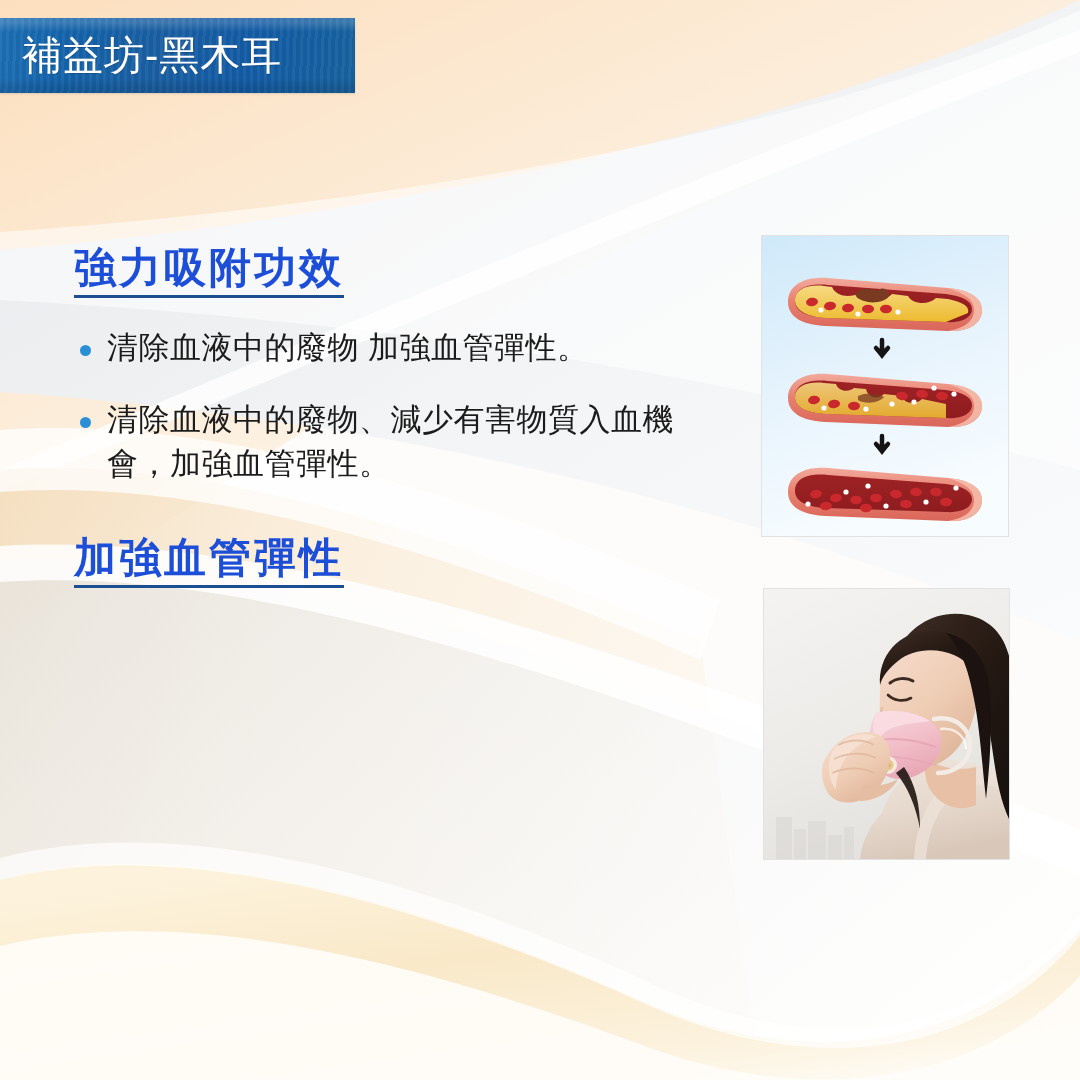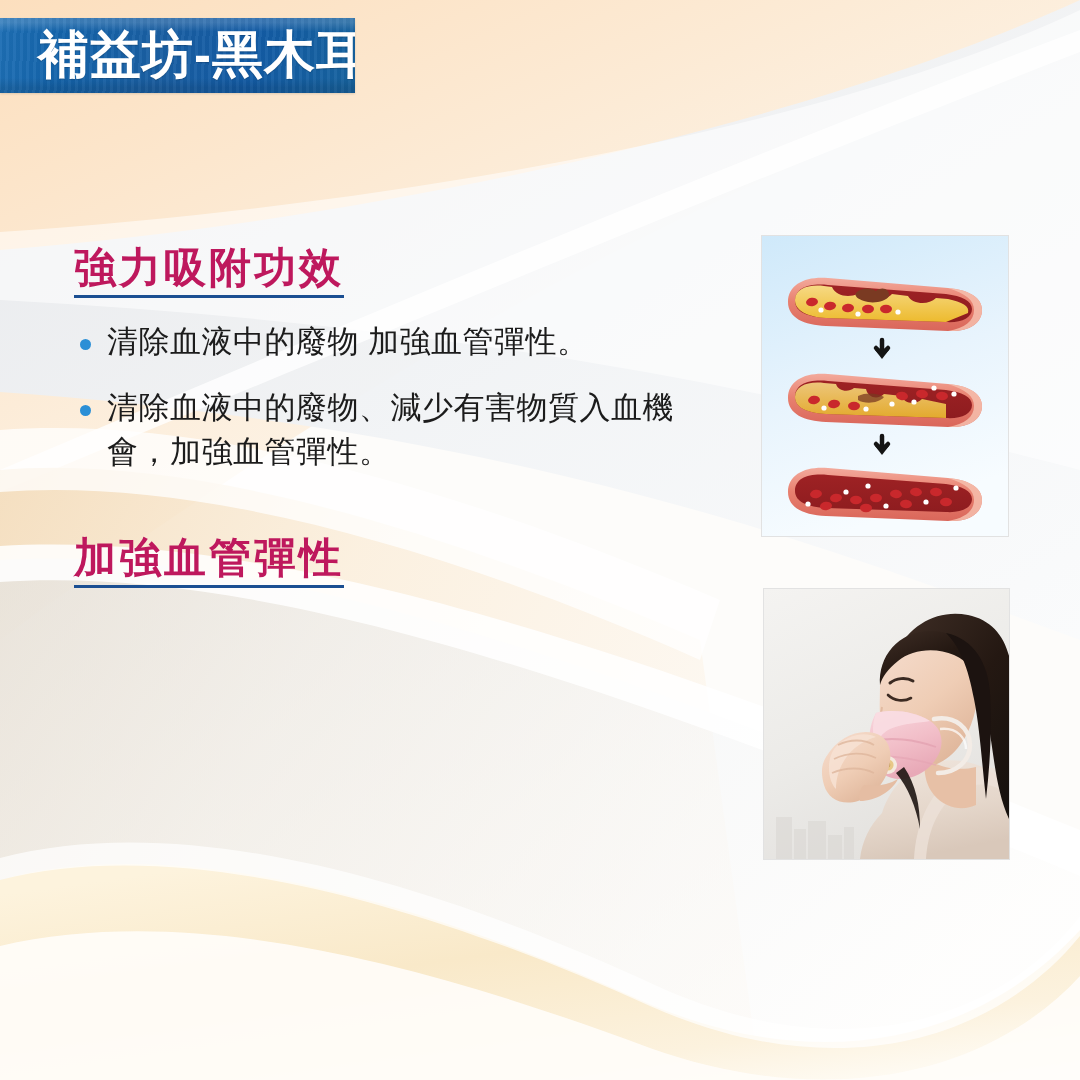--- a/index.html
+++ b/index.html
@@ -28,52 +28,52 @@
   .banner::after{
     content:"";position:absolute;inset:0;
     background:
       linear-gradient(180deg,rgba(255,255,255,.16) 0 6%,rgba(255,255,255,0) 18%),
       linear-gradient(0deg,rgba(0,0,0,.10) 0 7%,rgba(0,0,0,0) 20%),
       repeating-linear-gradient(92deg,rgba(255,255,255,.045) 0 3px,rgba(0,0,0,.03) 3px 7px);
     pointer-events:none;
   }
   .banner-text{
     position:relative;z-index:2;
-    color:#ffffff;font-size:51px;font-weight:bold;
-    letter-spacing:1px;margin-left:38px;
+    color:#ffffff;font-size:40px;font-weight:normal;
+    letter-spacing:1px;margin-left:22px;
     text-shadow:0 1px 1px rgba(0,0,0,.18);
     white-space:nowrap;
   }
 
   
   .content{position:absolute;left:0;top:0;width:1080px;height:1080px;}
 
   .section{position:absolute;left:74px;width:660px;}
   .section-1{top:244px;}
   .section-2{top:534px;}
 
   .section-title{
     display:inline-block;
-    color:#be185d;
+    color:#1d4ed8;
     font-size:42px;font-weight:bold;letter-spacing:3px;
     line-height:1.12;
     padding-bottom:4px;
     border-bottom:3px solid #1b4f92;
     white-space:nowrap;
   }
 
   .bullets{margin:0;padding:0;list-style:none;}
   .bullet{
     position:relative;
     padding-left:33px;
     color:#1c1c1c;
     font-size:31px;
     line-height:1.42;
     letter-spacing:.5px;
-    margin-top:22px;
+    margin-top:28px;
   }
   .section-1 .bullets{margin-top:16px;}
   .section-2 .bullets{margin-top:18px;}
   .bullet .dot{
     position:absolute;left:6px;top:.62em;
     width:11px;height:11px;border-radius:50%;
     background:#2b8fd6;
   }
 
   

